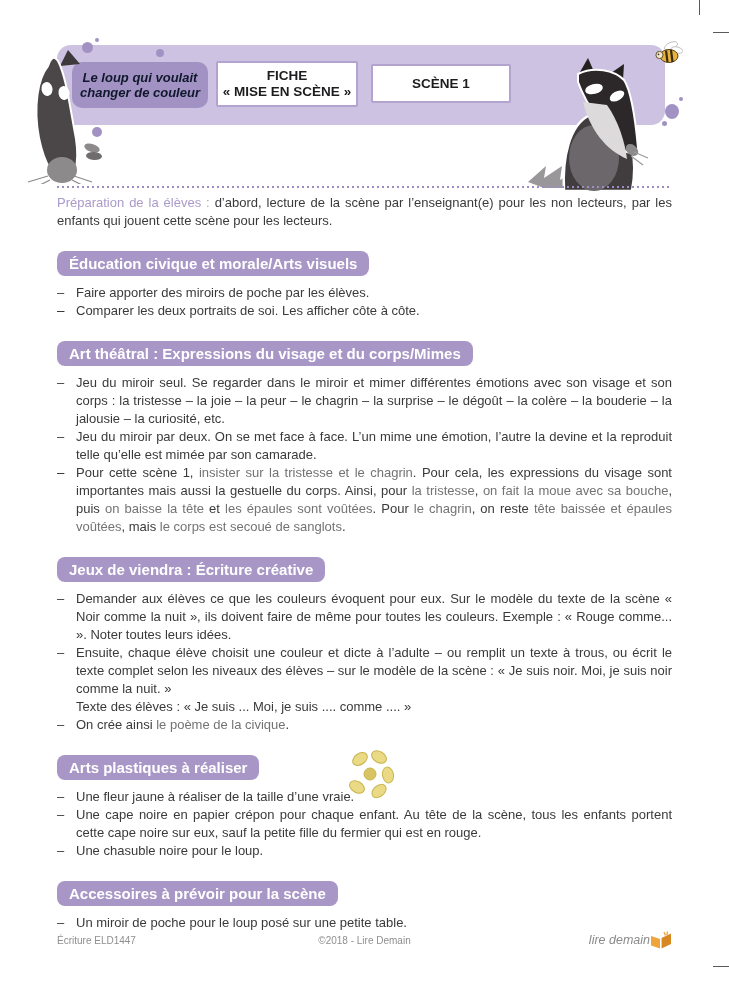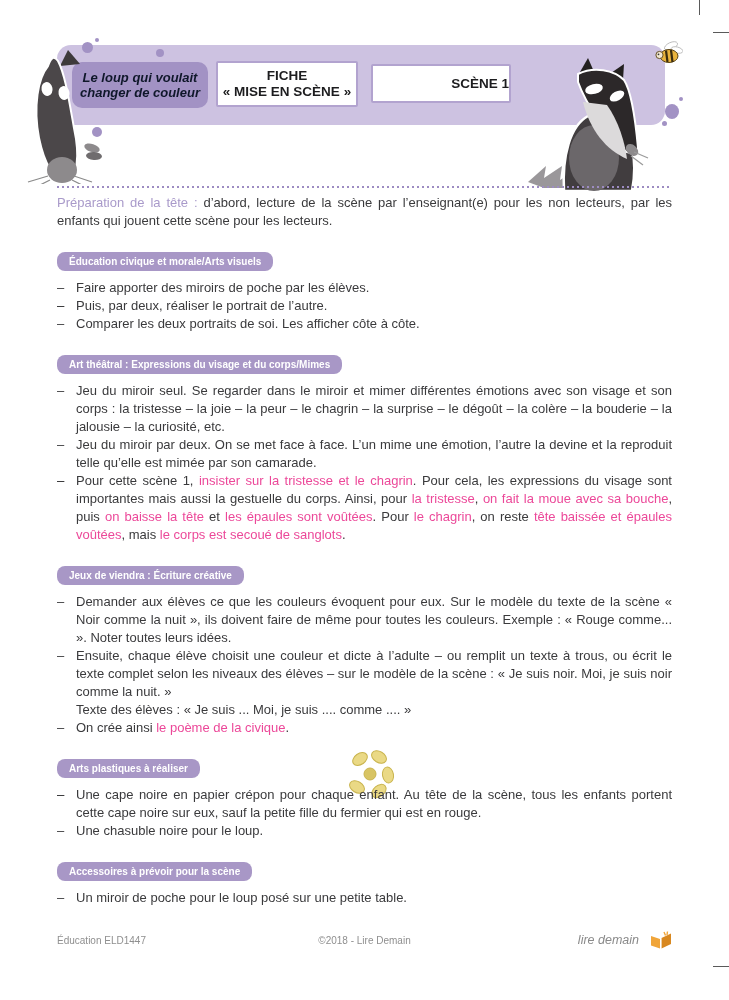--- a/index.html
+++ b/index.html
@@ -12,50 +12,50 @@
   .banner { position:absolute; left:57px; top:45px; width:608px; height:80px;
             background:#cdc2e1; border-radius:14px; }
   .title-box { position:absolute; left:72px; top:62px; width:136px; height:46px;
                background:#a292c4; border-radius:10px; display:flex; align-items:center; 
                text-align:center; color:#0f172a; font-weight:bold; font-style:italic; font-size:13px; line-height:15px;
                padding:0 6px; }
   .white-box { position:absolute; background:#fff; border:2px solid #b2a3cf; border-radius:2px;
                display:flex; flex-direction:column; align-items:center; justify-content:center;
                font-weight:bold; font-size:13.5px; line-height:16px; color:#1d1d1f; text-align:center; }
   .fiche-box { left:216px; top:61px; width:142px; height:46px; }
-  .scene-box { left:371px; top:64px; width:140px; height:39px;align-items:flex-end; }
+  .scene-box { left:371px; top:64px; width:140px; height:39px; }
 
   .splat { position:absolute; background:#a292c4; border-radius:50%; }
 
   .crop-mark { position:absolute; background:#5a5a5a; }
 
   
   .illus { position:absolute; }
 
   
   .content { position:absolute; left:57px; top:186px; width:615px; }
   .dotted { height:2px; width:100%;
             background:repeating-linear-gradient(90deg,#9d8cc2 0 2px, transparent 2px 5px); }
   .intro { margin-top:6px; font-size:13px; line-height:18px; text-align:justify; }
-  .hl { color:#ec4899; }
+  .hl { color:#737373; }
   .intro .label { color:#a99aca; }
 
   .section { margin-top:21px; }
-  .badge { display:inline-block; background:#a897c6; color:#fff; font-weight:bold; font-size:10px;
+  .badge { display:inline-block; background:#a897c6; color:#fff; font-weight:bold; font-size:15px;
            border-radius:8px; padding:4px 12px 4px 12px; }
   .list { margin-top:8px; }
   .item { position:relative; padding-left:19px; font-size:13px; line-height:18px; text-align:justify; }
   .item .dash { position:absolute; left:0; top:0; }
 
   
   .footer { position:absolute; left:57px; top:931px; width:615px; display:flex; align-items:center;
             font-size:10px; color:#8f8f8f; }
   .footer .ref { width:220px; }
   .footer .copy { flex:1; text-align:center; }
-  .footer .brand { width:220px; display:flex; align-items:center; justify-content:flex-end; gap:11px; }
+  .footer .brand { width:220px; display:flex; align-items:center; justify-content:flex-end; gap:0; }
   .footer .brand-text { font-style:italic; font-size:12.5px; color:#8a8a8a; }
 </style>
 </head>
 <body>
 
 <div class="page">
 
   <div class="crop-mark" style="left:699px; top:0; width:1px; height:15px;"></div>
   <div class="crop-mark" style="left:713px; top:32px; width:16px; height:1px;"></div>
   <div class="crop-mark" style="left:713px; top:966px; width:16px; height:1px;"></div>
@@ -131,30 +131,30 @@
       <ellipse cx="36" cy="8" rx="8" ry="5.5" fill="#ead985" transform="rotate(30 36 8)"></ellipse>
       <ellipse cx="45" cy="26" rx="8" ry="5.5" fill="#ead985" transform="rotate(80 45 26)"></ellipse>
       <ellipse cx="36" cy="42" rx="8" ry="5.5" fill="#ead985" transform="rotate(140 36 42)"></ellipse>
       <ellipse cx="14" cy="38" rx="8" ry="5.5" fill="#ead985" transform="rotate(210 14 38)"></ellipse>
     </g>
     <circle cx="27" cy="25" r="6" fill="#d8c463" stroke="#c9b44e"></circle>
   </svg>
 
   <div class="content">
     <div class="dotted"></div>
-    <p class="intro"><span class="label">Préparation de la tête :</span><span> d’abord, lecture de la scène par l’enseignant(e) pour les non lecteurs, par les enfants qui jouent cette scène pour les lecteurs.</span></p>
+    <p class="intro"><span class="label">Préparation de la élèves :</span><span> d’abord, lecture de la scène par l’enseignant(e) pour les non lecteurs, par les enfants qui jouent cette scène pour les lecteurs.</span></p>
     <div>
   <div class="section">
     <span class="badge">
       <span>Éducation civique et morale/Arts visuels</span>
     </span>
     <div class="list">
             <div class="item"><span class="dash">–</span><span>Faire apporter des miroirs de poche par les élèves.</span></div>
             <div class="item"><span class="dash">–</span></div>
-            <div class="item"><span class="dash">–</span><span>Puis, par deux, réaliser le portrait de l’autre.</span></div>
+            <div class="item"><span class="dash">–</span></div>
             <div class="item"><span class="dash">–</span><span>Comparer les deux portraits de soi. Les afficher côte à côte.</span></div>
           </div>
   </div>
 
   <div class="section">
     <span class="badge">
       <span>Art théâtral : Expressions du visage et du corps/Mimes</span>
     </span>
     <div class="list">
             <div class="item"><span class="dash">–</span><span>Jeu du miroir seul. Se regarder dans le miroir et mimer différentes émotions avec son visage et son corps : la tristesse – la joie – la peur – le chagrin – la surprise – le dégoût – la colère – la bouderie – la jalousie – la curiosité, etc.</span></div>
@@ -173,39 +173,39 @@
             <div class="item"><span class="dash">–</span><span>Ensuite, chaque élève choisit une couleur et dicte à l’adulte – ou remplit un texte à trous, ou écrit le texte complet selon les niveaux des élèves – sur le modèle de la scène : « Je suis noir. Moi, je suis noir comme la nuit. »</span><br><span>Texte des élèves : « Je suis ... Moi, je suis .... comme .... »</span></div>
             <div class="item"><span class="dash">–</span><span>On crée ainsi </span><span class="hl">le poème de la civique</span><span>.</span></div>
           </div>
   </div>
 
   <div class="section">
     <span class="badge">
       <span>Arts plastiques à réaliser</span>
     </span>
     <div class="list">
-            <div class="item"><span class="dash">–</span></div>
+            <div class="item"><span class="dash">–</span><span>Une fleur jaune à réaliser de la taille d’une vraie.</span></div>
             <div class="item"><span class="dash">–</span><span>Une cape noire en papier crépon pour chaque enfant. Au tête de la scène, tous les enfants portent cette cape noire sur eux, sauf la petite fille du fermier qui est en rouge.</span></div>
             <div class="item"><span class="dash">–</span><span>Une chasuble noire pour le loup.</span></div>
           </div>
   </div>
 
   <div class="section">
     <span class="badge">
       <span>Accessoires à prévoir pour la scène</span>
     </span>
     <div class="list">
             <div class="item"><span class="dash">–</span><span>Un miroir de poche pour le loup posé sur une petite table.</span></div>
           </div>
   </div>
 </div>
   </div>
 
   <div class="footer">
-    <span class="ref">Éducation ELD1447</span>
+    <span class="ref">Écriture ELD1447</span>
     <span class="copy">©2018 - Lire Demain</span>
     <span class="brand">
       <span class="brand-text">lire demain</span>
       <svg width="22" height="18" viewBox="0 0 22 18">
         <path d="M1,5 L10,8 L10,17.5 L1,14.5 Z" fill="#f0a53a"></path>
         <path d="M21,2.5 L11.5,7 L11.5,17.5 L21,13 Z" fill="#d88820"></path>
         <path d="M10.7,7.2 L10.7,17.5" stroke="#fff" stroke-width="1"></path>
         <path d="M14,1 L15.5,4.5 M17.5,0.5 L17,4" stroke="#f0a53a" stroke-width="1.4"></path>
       </svg>
     </span>

